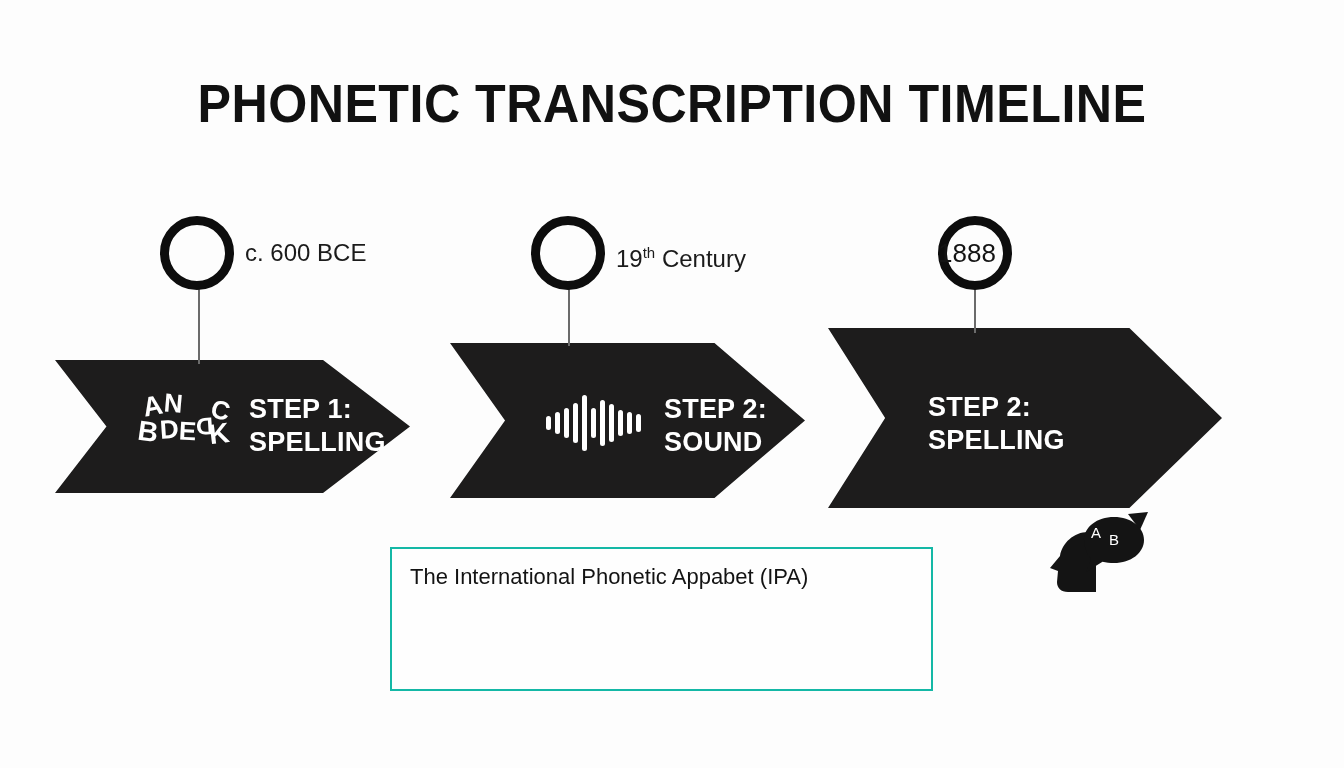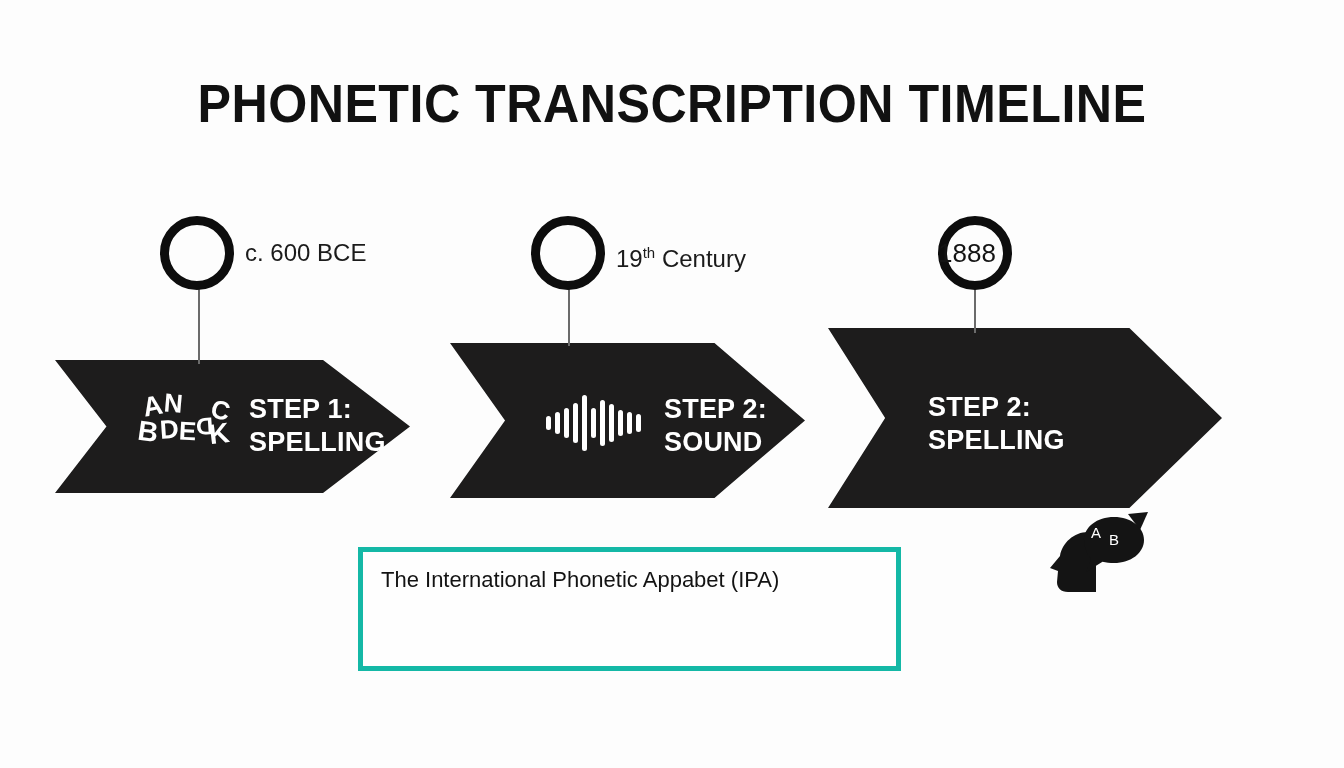--- a/index.html
+++ b/index.html
@@ -118,25 +118,25 @@
   #waveform i {
     display: block;
     width: 5px;
     background: #ffffff;
     border-radius: 3px;
   }
 
   
   #caption {
     position: absolute;
-    left: 358px;
+    left: 390px;
     top: 547px;
     width: 543px;
-    height: 124px;
-    border: 5px solid #14b8a6;
+    height: 144px;
+    border: 2px solid #14b8a6;
     background: #fefefe;
     box-sizing: border-box;
     padding: 12px 18px;
   }
   #caption p {
     margin: 0;
     font-family: "Liberation Sans", sans-serif;
     font-size: 22px;
     line-height: 1.42;
     color: #131313;

